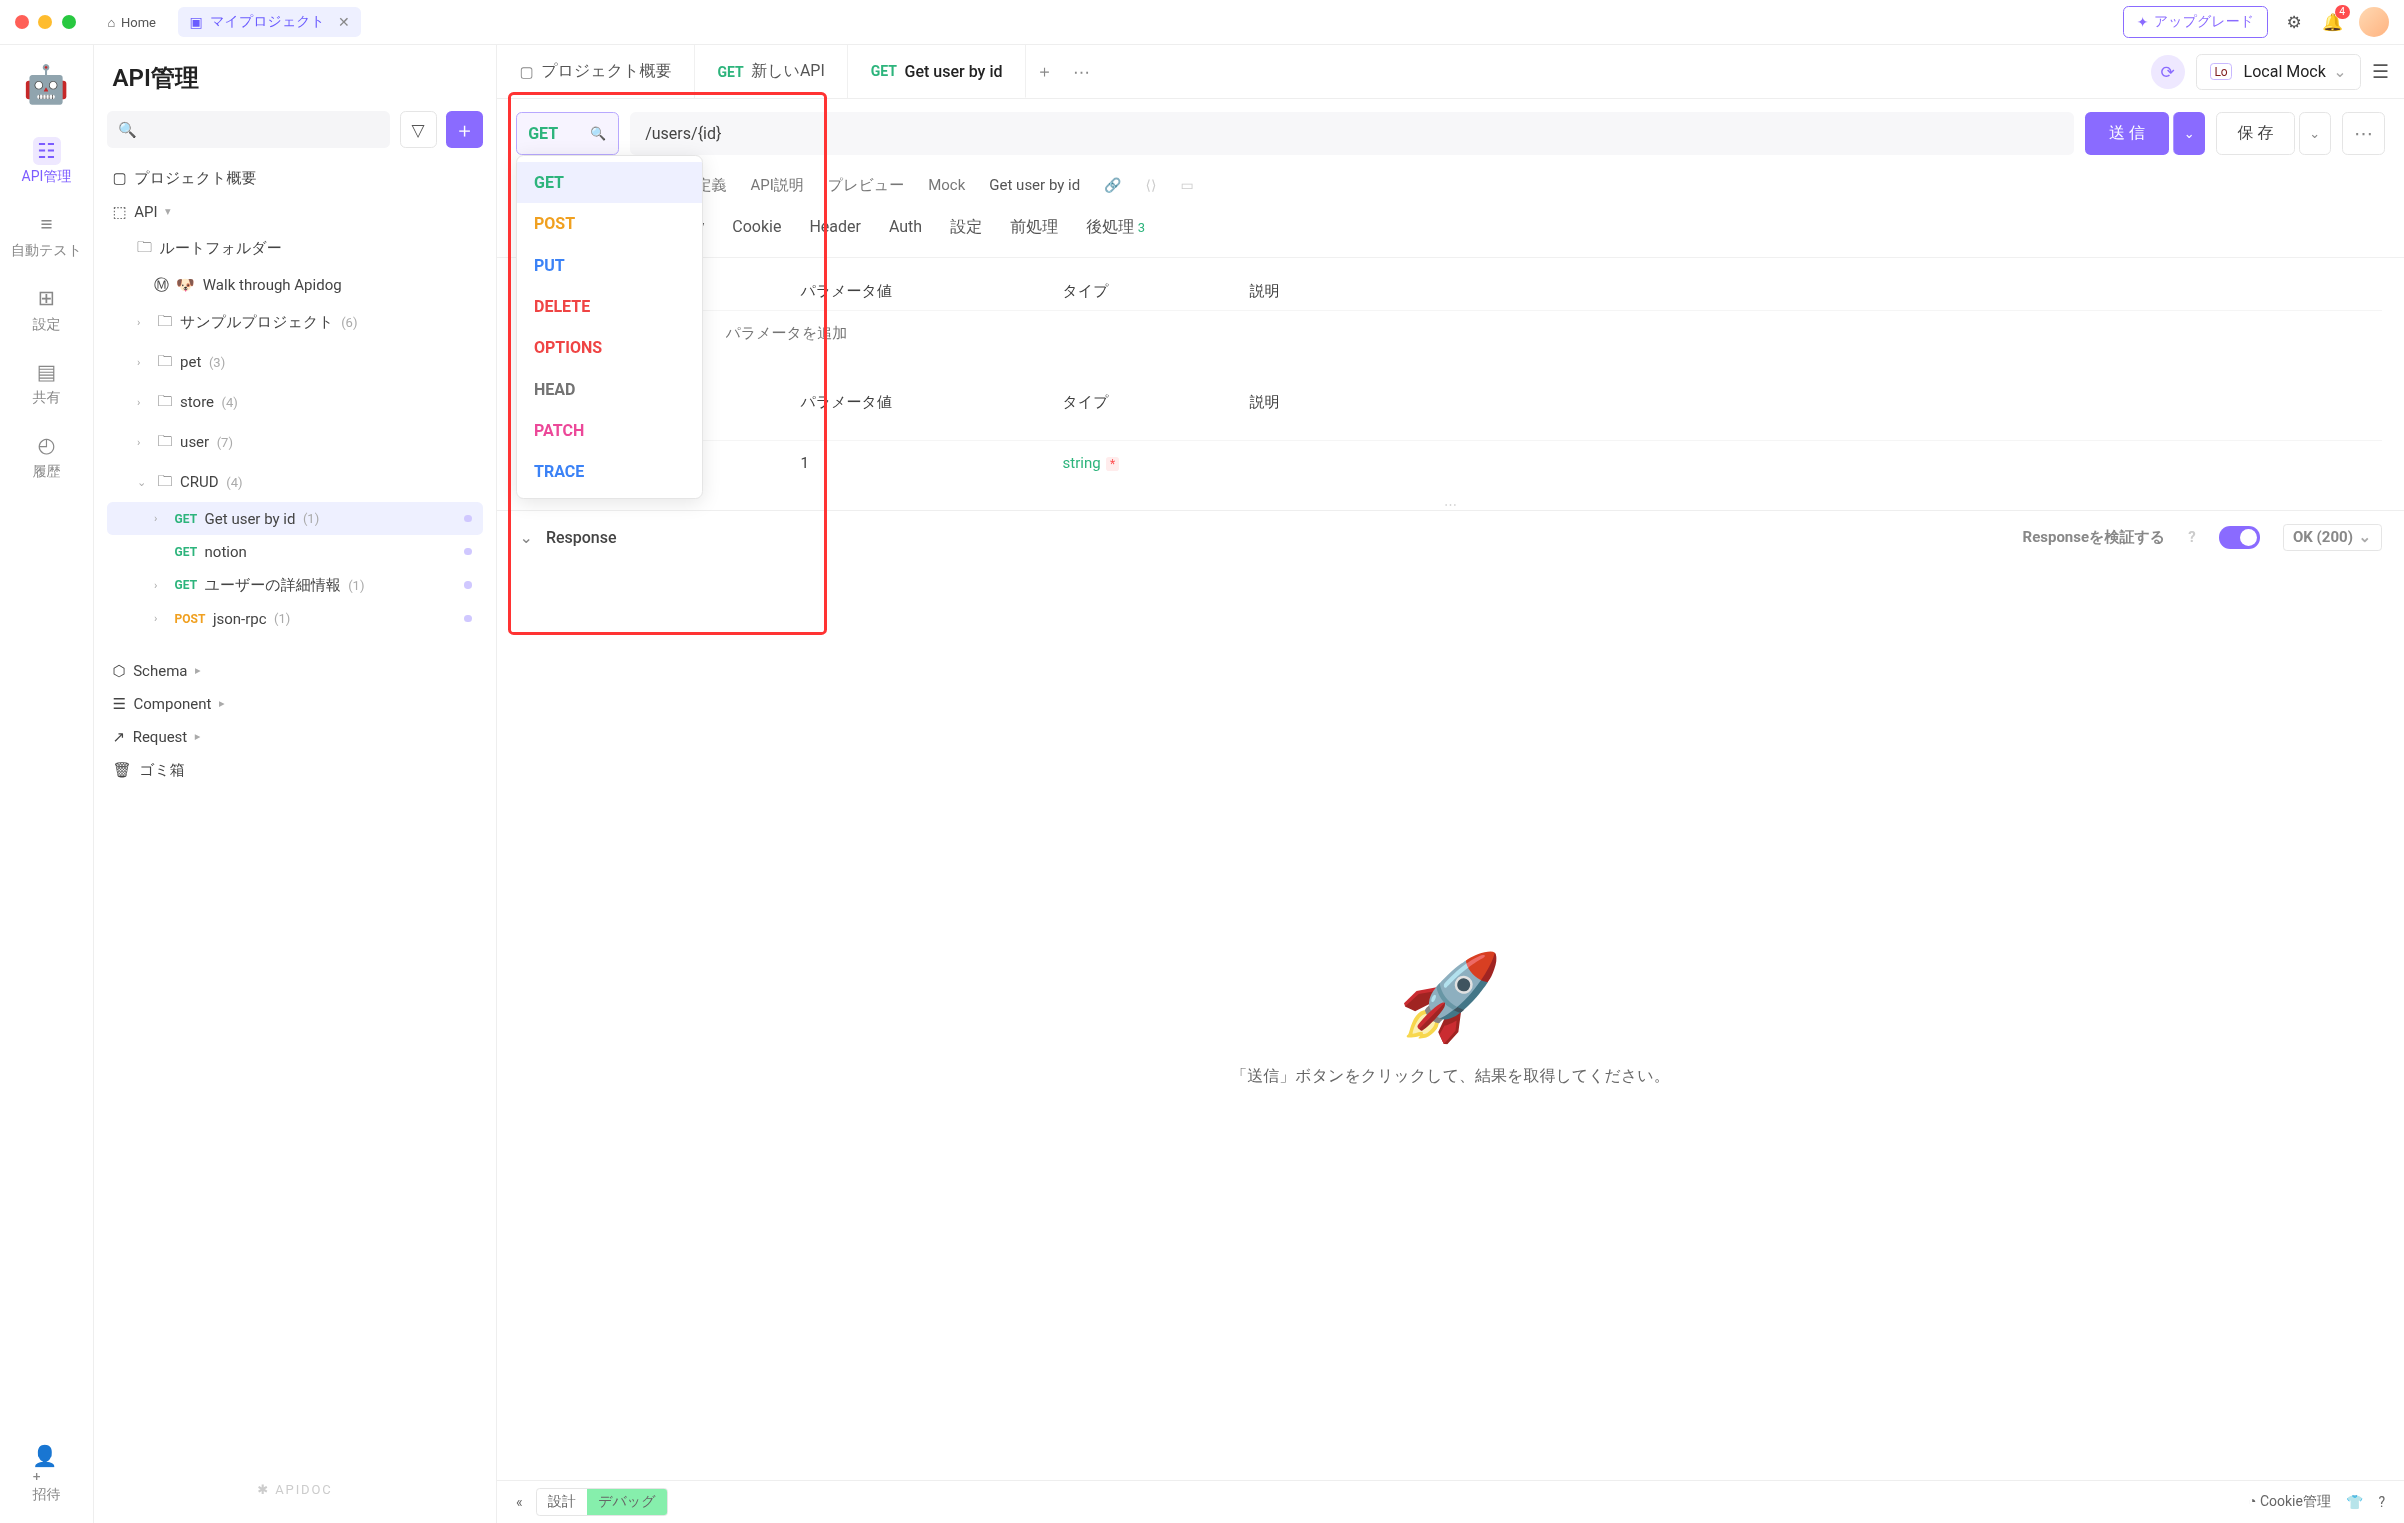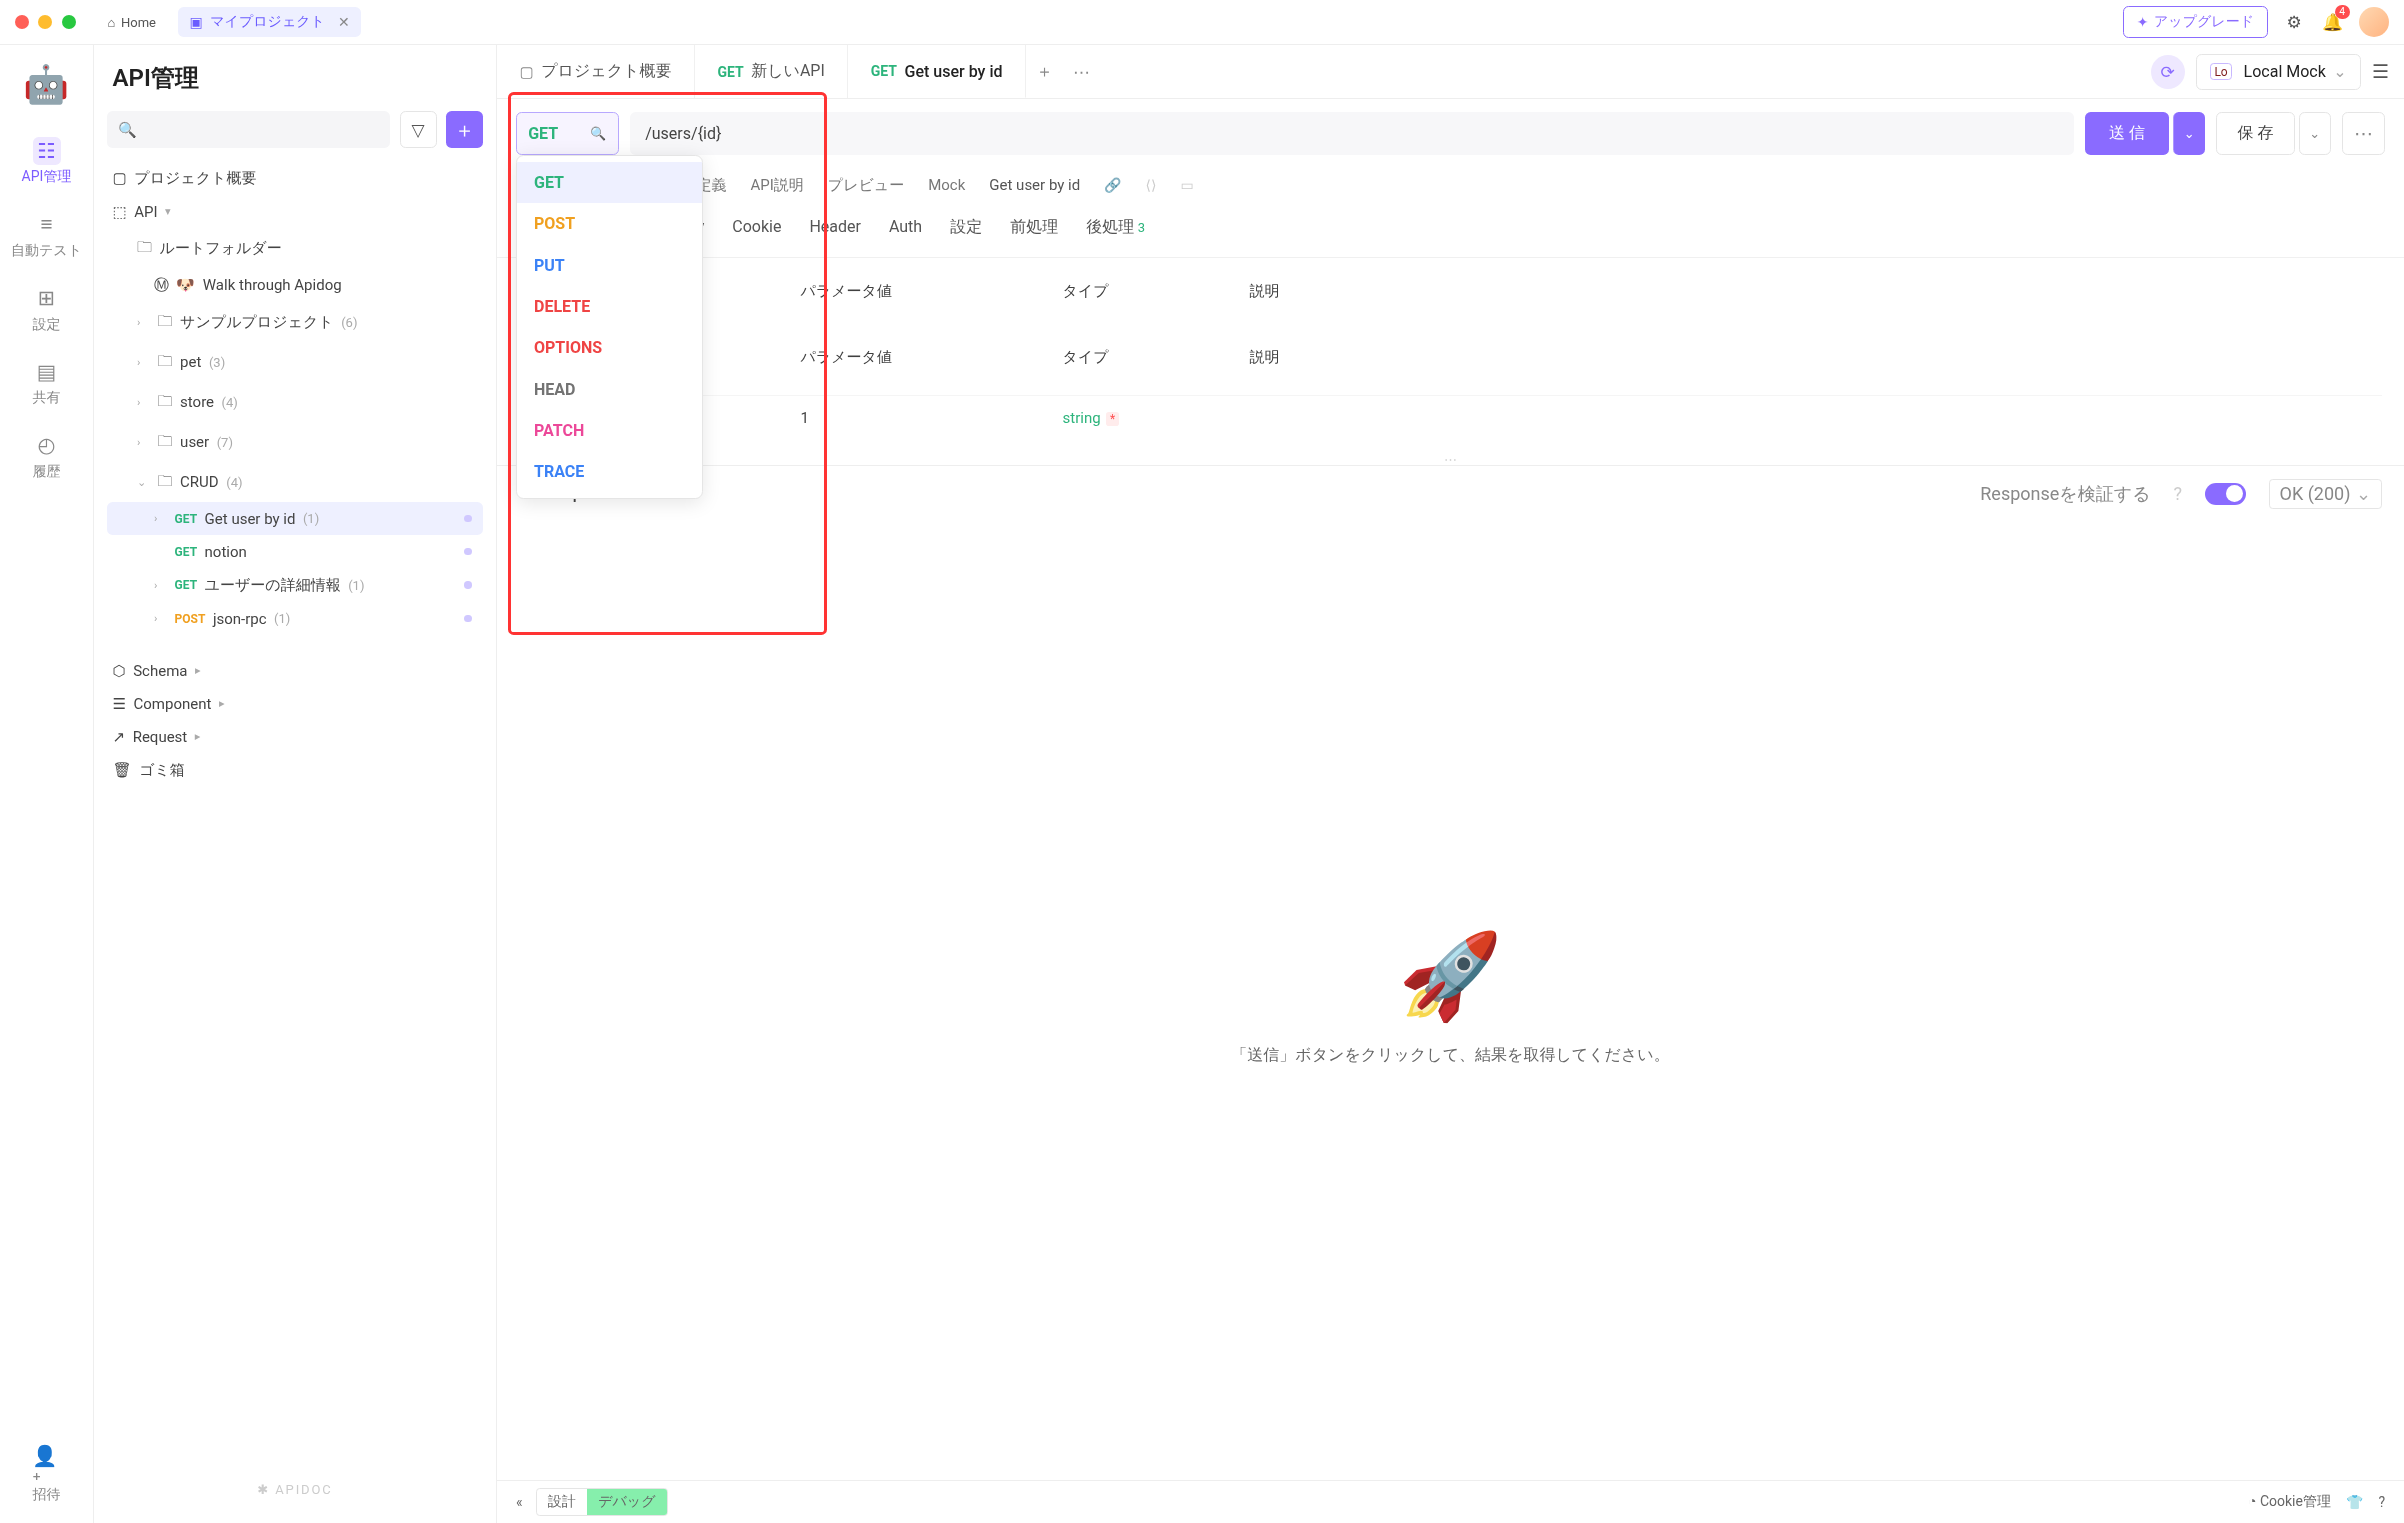--- a/index.html
+++ b/index.html
@@ -103,21 +103,21 @@
 .param-row .pval { color:#444;}
 .ptype { color:#2db47c;}
 .req-star { color:#ff4d4f; background:#ffecec; padding:0 3.7px; border-radius:2.8px; margin-left:5.6px; font-size:12px;}
 .check { color:#2db47c; font-size:15px;}
 
 
 .resp-divider { height:9.4px; display:flex; justify-content:center; align-items:center; color:#ccc; cursor:row-resize;}
 .response-bar { display: flex; align-items: center; padding: 13px 22.5px; border-top: 0.9px solid #eee; gap: 13px; font-size:16px;}
 .response-bar .chev2 { color:#888; cursor:pointer;}
 .response-bar .lbl { font-weight: 500; color:#444;}
-.resp-right { margin-left: auto; display: flex; align-items: center; gap: 23px; color: #888; font-size:18px;}
+.resp-right { margin-left: auto; display: flex; align-items: center; gap: 23px; color: #888; font-size:15px;font-weight:bold;}
 .toggle { width: 41px; height: 22.5px; background: #8a6bff; border-radius: 11.2px; position: relative; cursor: pointer; }
 .toggle::after { content:""; position:absolute; right:2.8px; top:2.8px; width:17px; height:17px; background:#fff; border-radius:50%;}
 .resp-status { border:0.9px solid #e5e5e5; padding:3.7px 9.4px; border-radius:3.7px; cursor:pointer; display:flex; align-items:center; gap:5.6px;text-align:right;}
 .resp-body { flex: 1; display: flex; flex-direction: column; align-items: center; justify-content: center; color: #888; gap: 19px; padding: 28px 0 37px 0; }
 .rocket { font-size: 84px; color: #b8a8ff; }
 
 
 .footer { height: 43px; border-top: 0.9px solid #eee; display: flex; align-items: center; padding: 0 19px; gap: 13px; font-size:14px; color:#666;}
 .footer .seg { display:flex; border:0.9px solid #e5e5e5; border-radius:3.7px; overflow:hidden;}
 .footer .seg span { padding:3.7px 11.2px; cursor:pointer;}
@@ -409,20 +409,27 @@
         <span class="rt"><span>後処理</span><span class="cnt">3</span></span>
       </div>
 
       <div class="params">
         <div class="param-head">
           <span></span>
           <span style="margin-left:169px;"></span>
           <span>パラメータ値</span>
           <span>タイプ</span>
           <span>説明</span>
+        </div>
+        <div class="param-row">
+          <span></span>
+          <input style="margin-left: 169px;" placeholder="パラメータを追加">
+          <span></span>
+            <span></span>
+            <span></span>
         </div>
 
         <div class="param-head" style="margin-top:28px;">
           <span></span>
           <span style="margin-left:169px; visibility:hidden;">パラメータ名</span>
           <span>パラメータ値</span>
           <span>タイプ</span>
           <span>説明</span>
         </div>
         <div class="param-row">

